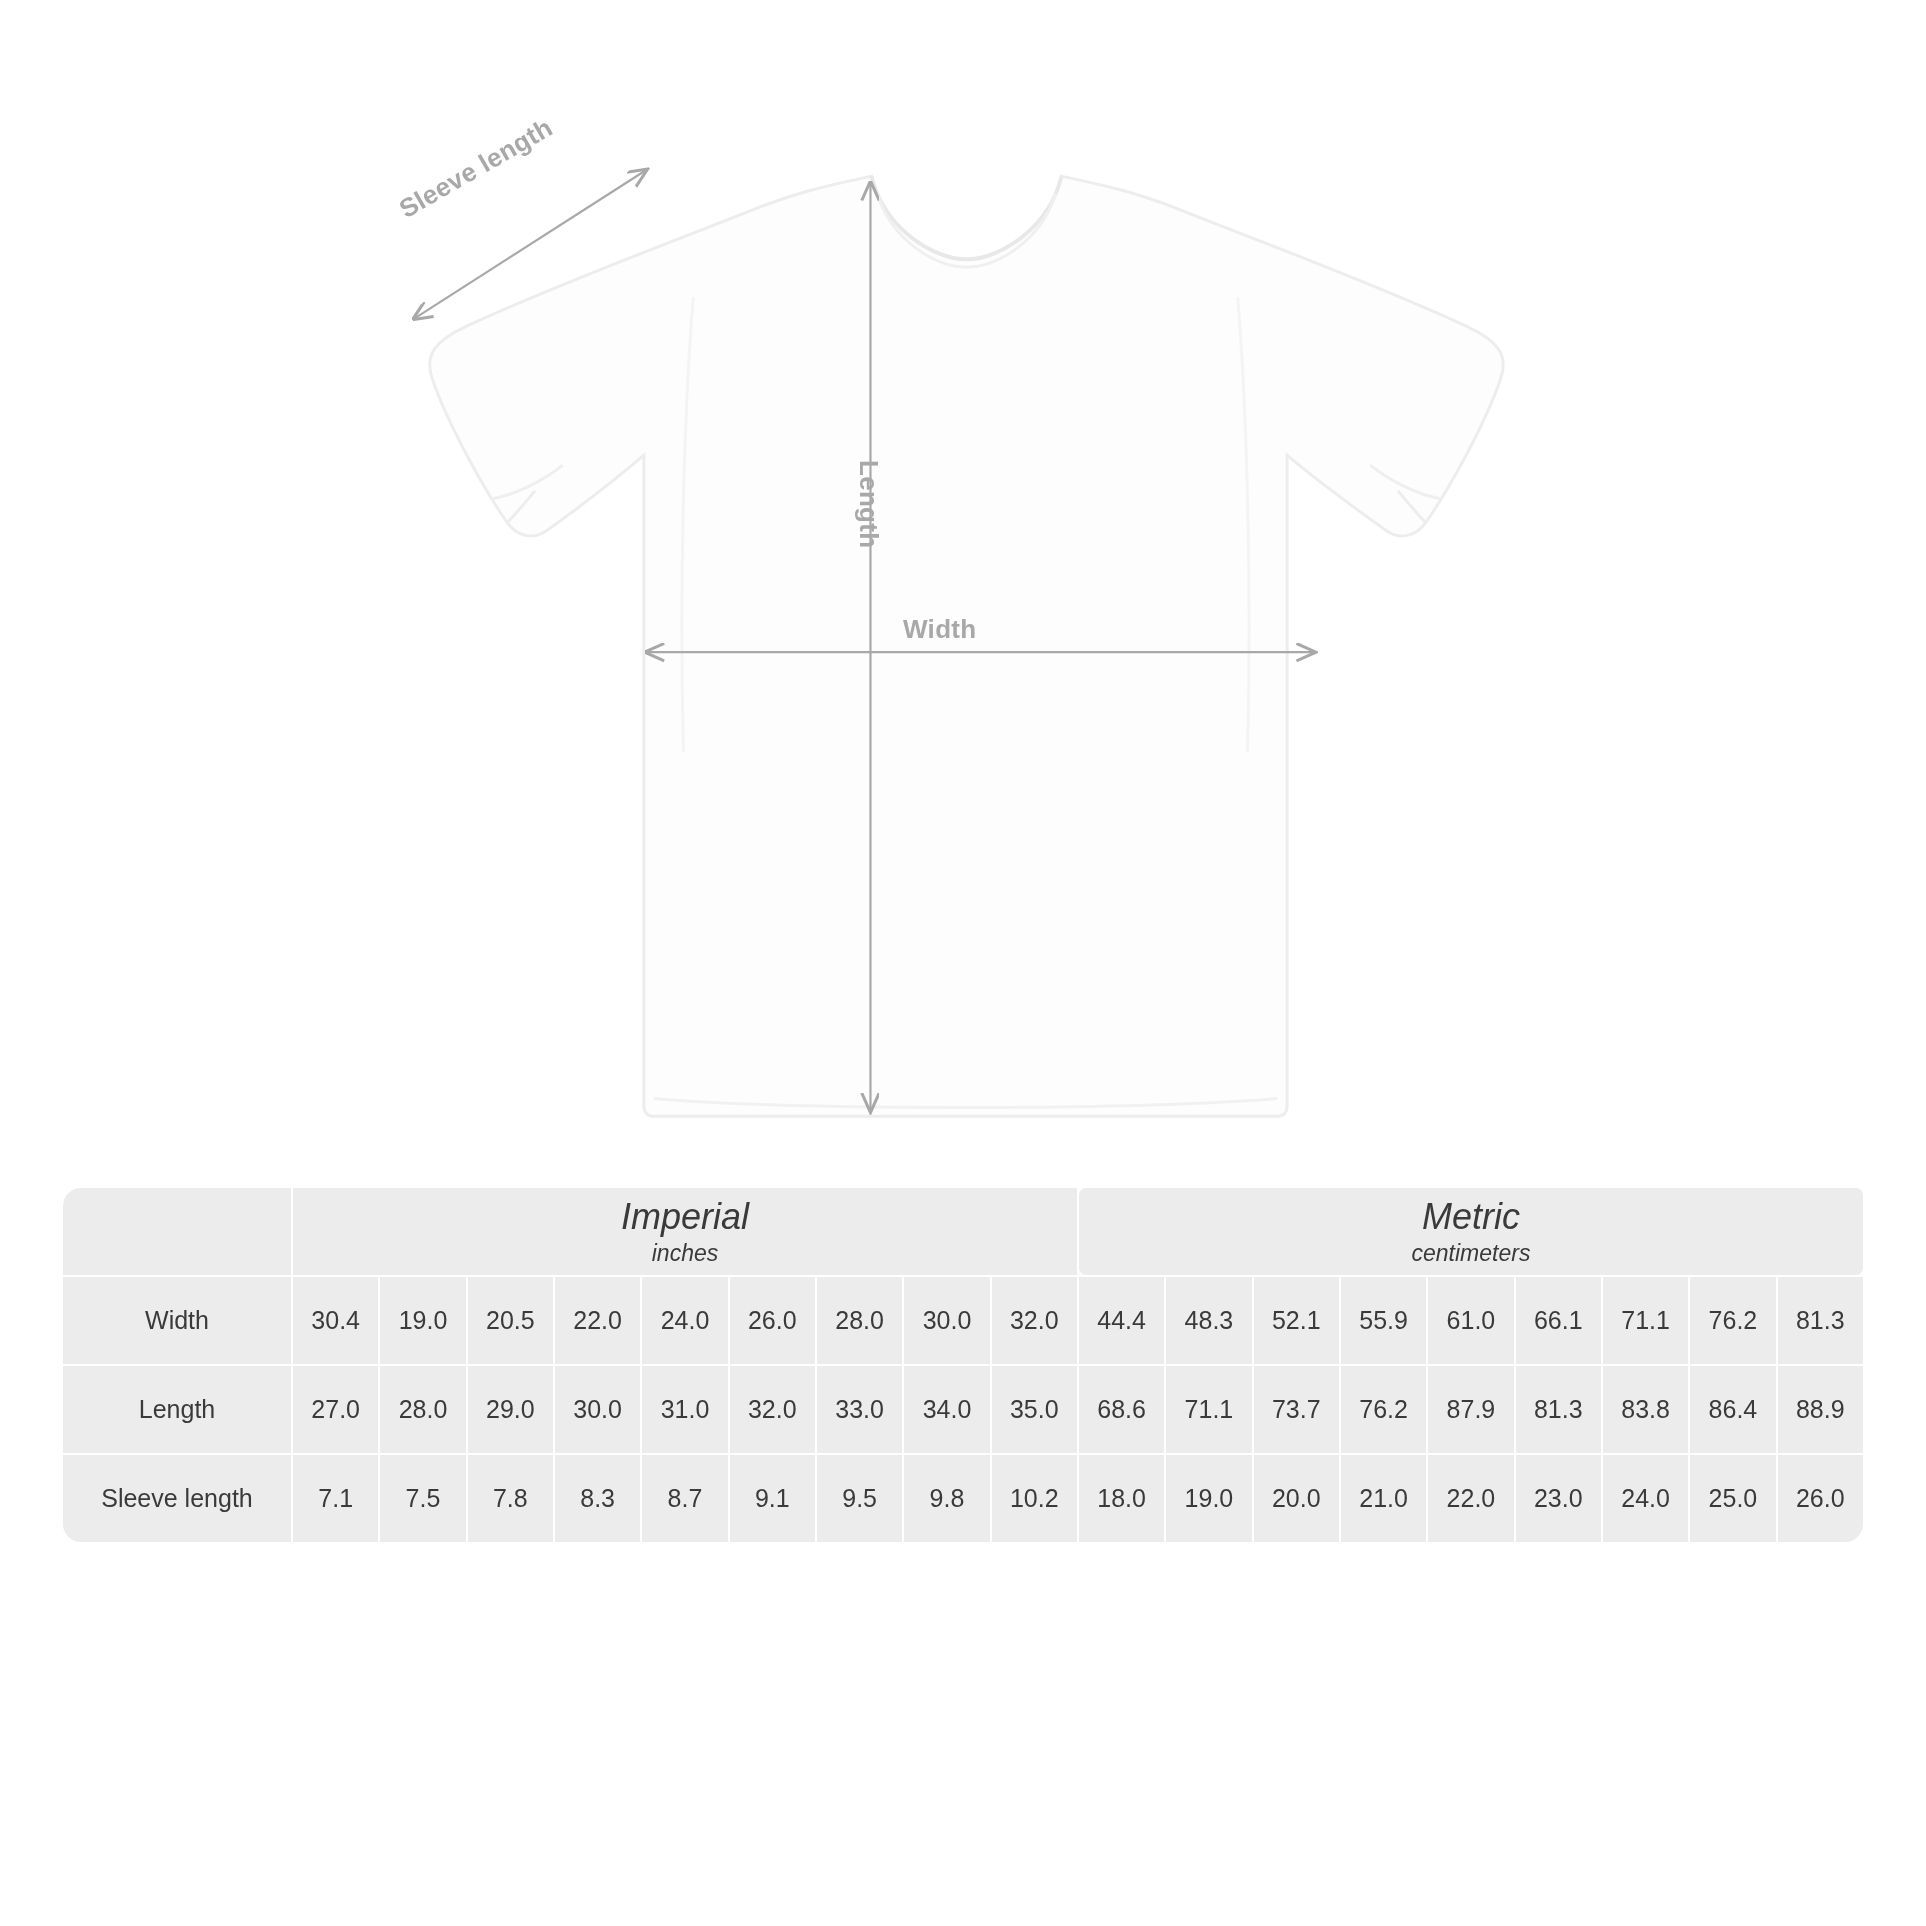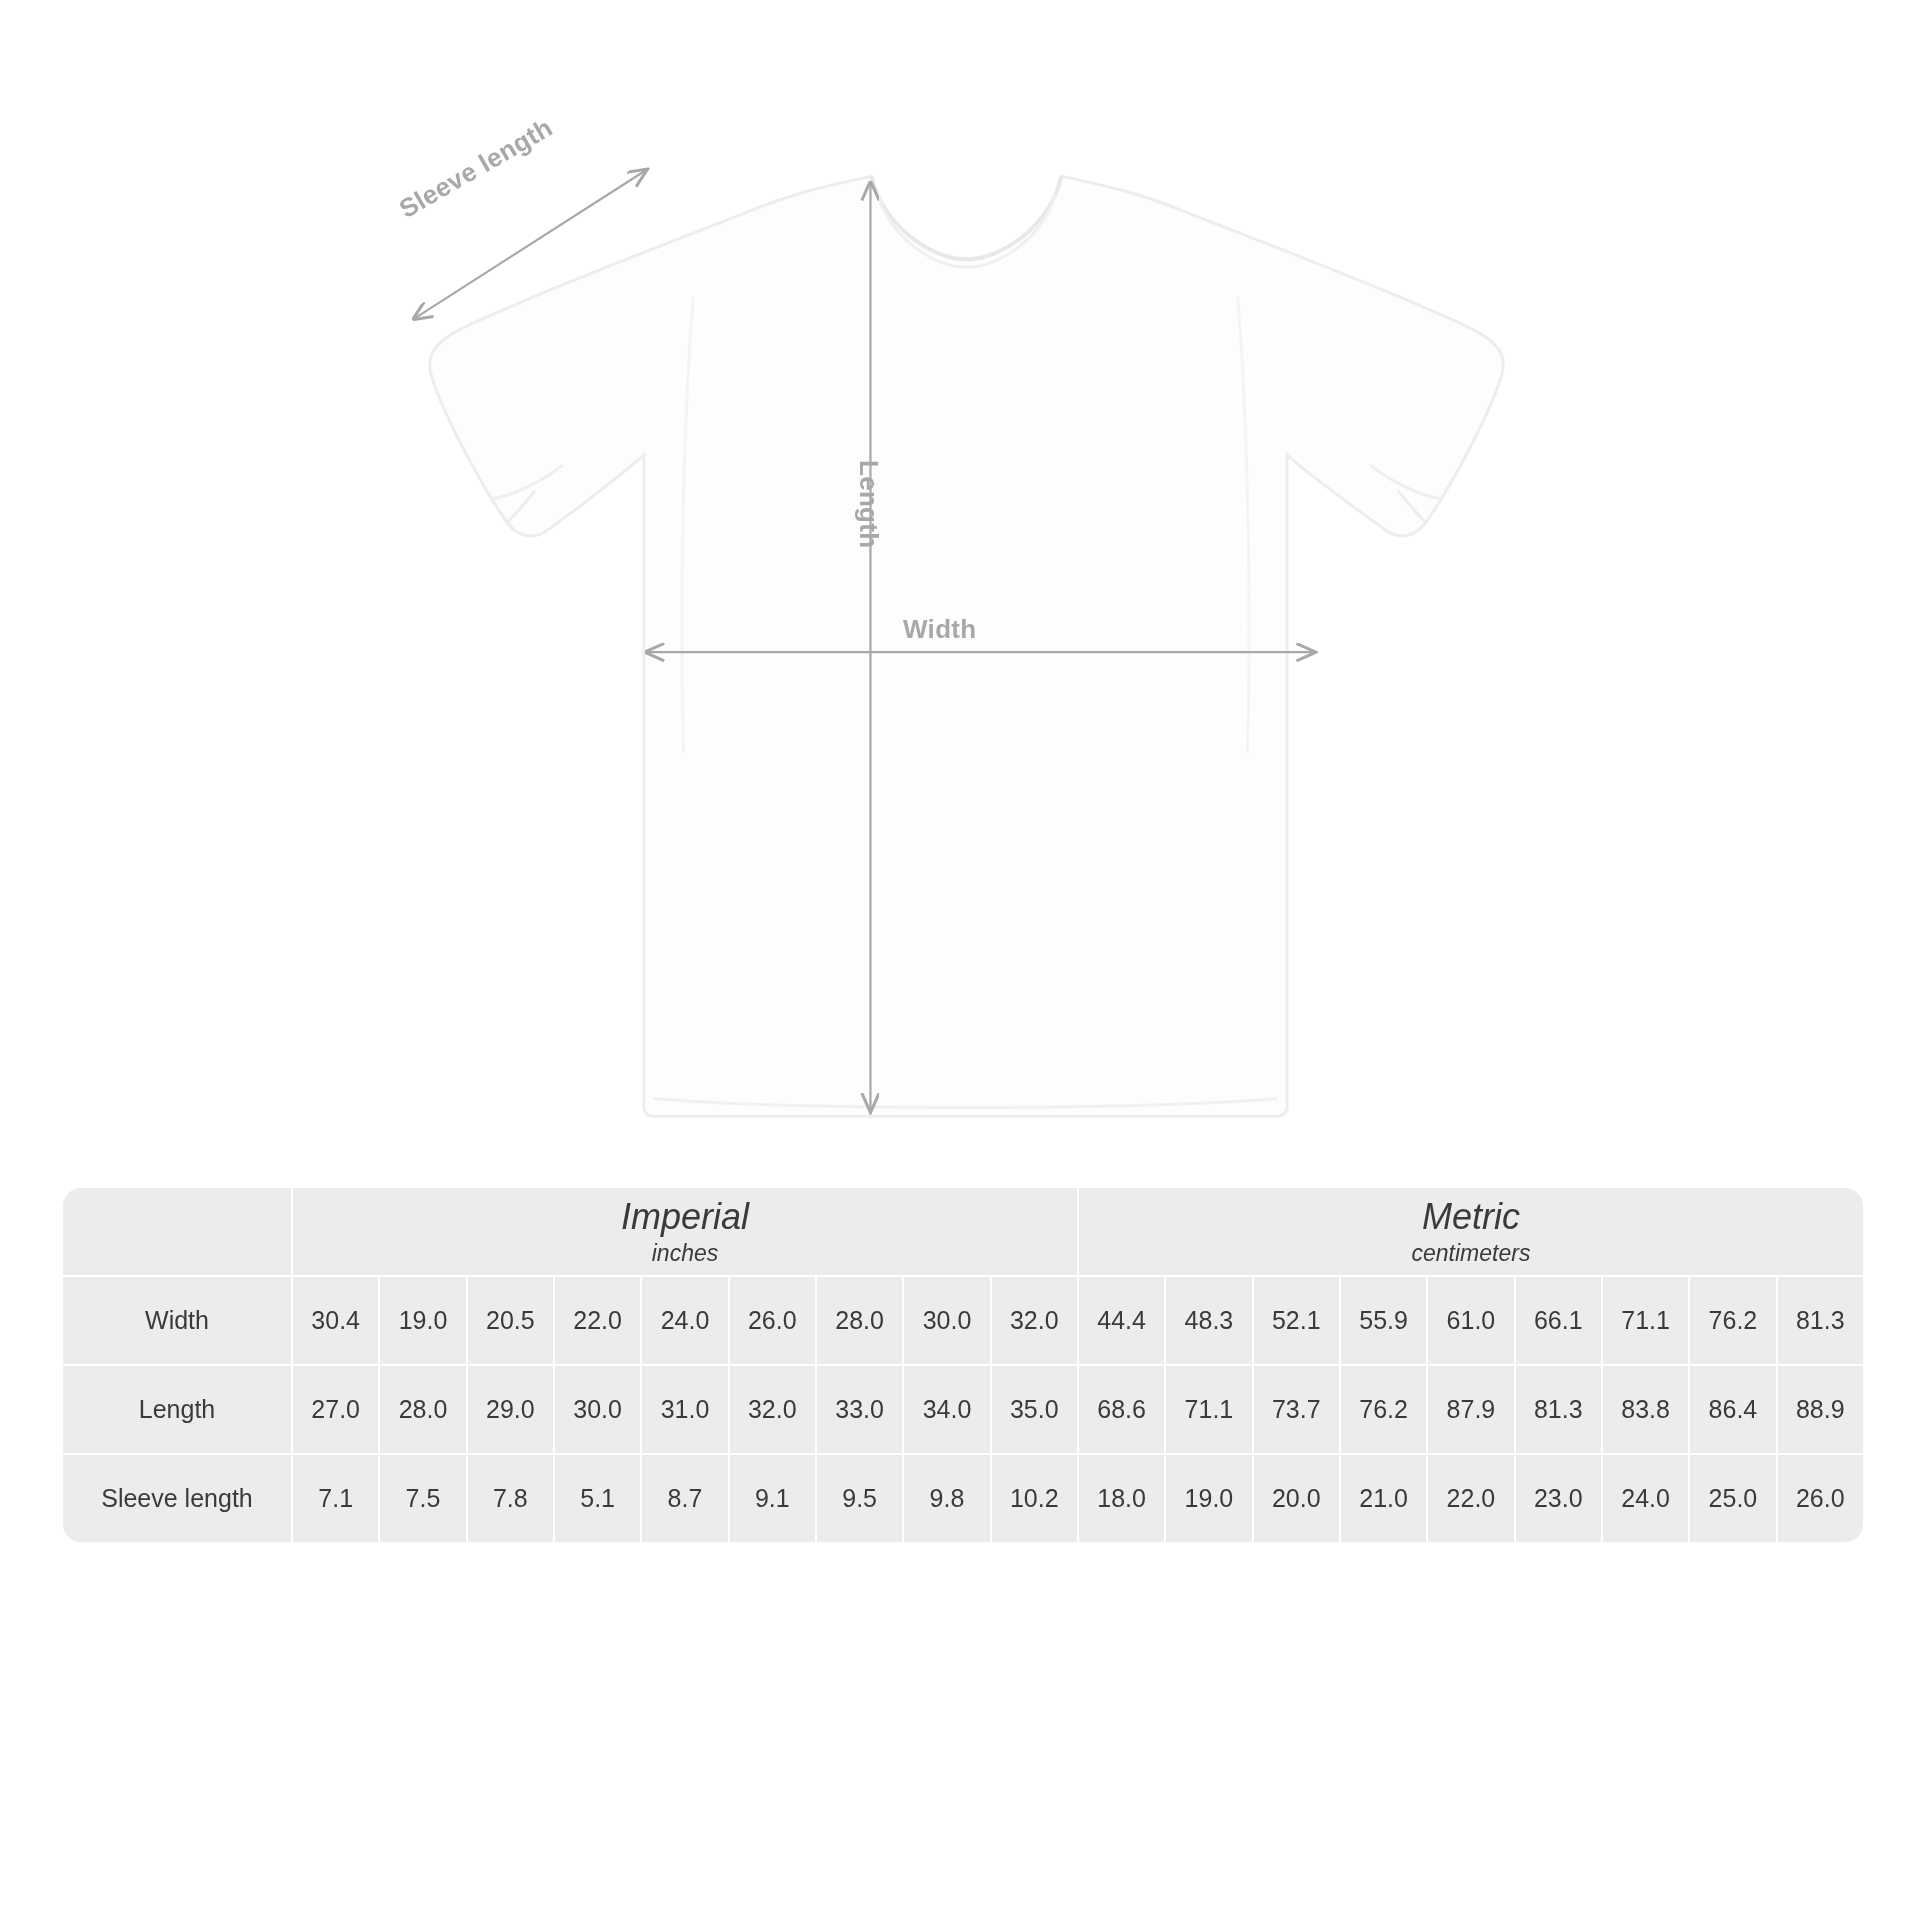--- a/index.html
+++ b/index.html
@@ -117,21 +117,21 @@
     font-weight: bold;
     color: #3b3b3b;
     font-size: 25px;
   }
   .row-label {
     font-weight: bold;
     color: #3b3b3b;
     font-size: 25px;
   }
   .tl { border-top-left-radius: 18px; }
-  .tr { border-top-right-radius: 18px; }
+  .tr { border-top-right-radius: 18px; border-radius: 7px; }
   .bl { border-bottom-left-radius: 18px; }
   .br { border-bottom-right-radius: 18px; }
 </style>
 </head>
 <body>
 
 <div class="page">
 
   <div class="illustration">
     <svg class="shirt-svg" width="1927" height="1148" viewBox="0 0 1946 1160">
@@ -256,21 +256,21 @@
           <td>83.8</td>
           <td>86.4</td>
           <td>88.9</td>
         </tr>
 
         <tr>
           <td class="row-label bl">Sleeve length</td>
           <td>7.1</td>
           <td>7.5</td>
           <td>7.8</td>
-          <td>5.1</td>
+          <td>8.3</td>
           <td>8.7</td>
           <td>9.1</td>
           <td>9.5</td>
           <td>9.8</td>
           <td>10.2</td>
           <td>18.0</td>
           <td>19.0</td>
           <td>20.0</td>
           <td>21.0</td>
           <td>22.0</td>

